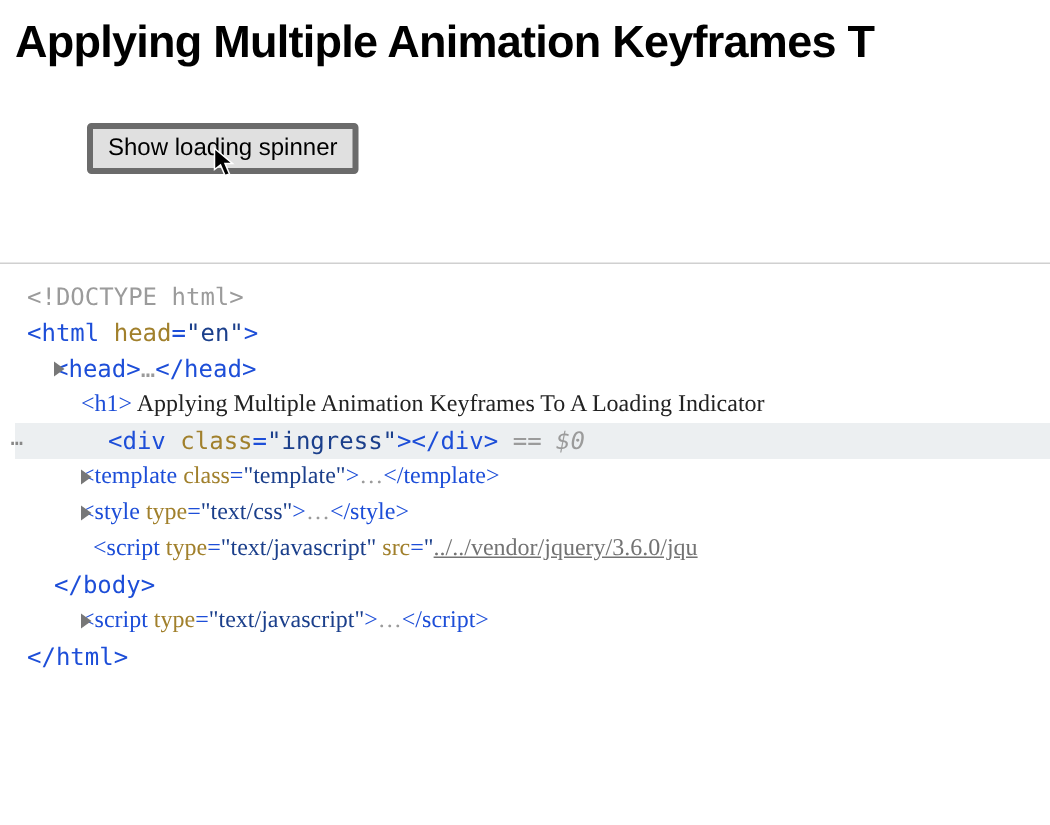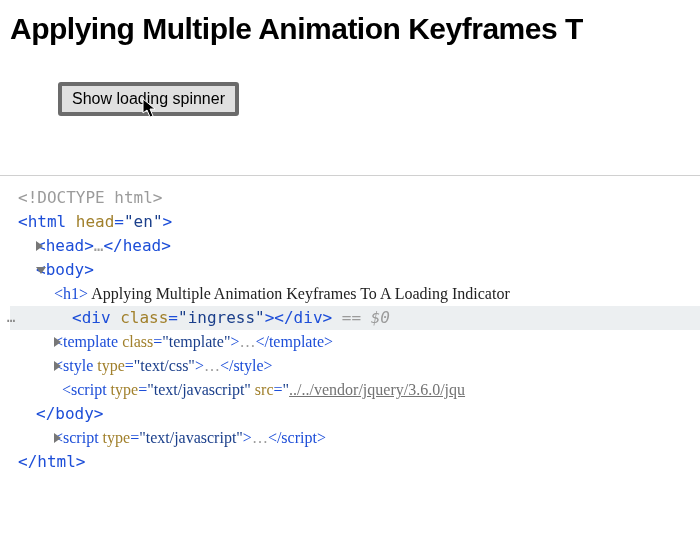--- a/index.html
+++ b/index.html
@@ -60,21 +60,20 @@
 
 <div class="devtools">
 
   <div class="dom-tree">
     <div class="line indent-0 gray">&lt;!DOCTYPE html&gt;</div>
 
     <div class="line indent-0"><span class="tag">&lt;<span>html</span></span> <span class="attr">head</span><span class="tag">=</span><span class="val">"en"</span><span class="tag">&gt;</span></div>
 
     <div class="line indent-1"><span class="tri tri-closed tri1"></span><span class="tag">&lt;<span>head</span>&gt;</span><span class="gray">…</span><span class="tag">&lt;/<span>head</span>&gt;</span></div>
 
-    <div class="line indent-1"><span class="tri tri-open tri1"></span><span class="tag">&lt;<span>body</span>&gt;</span></div>
 
     <div class="line indent-2"><span class="tag">&lt;<span>h1</span>&gt;</span><span class="txt"> Applying Multiple Animation Keyframes To A Loading Indicator</span></div>
 
 
     <div class="line indent-3 sel-row"><span class="sel-ellipsis">⋯</span><span class="tag">&lt;<span>div</span></span> <span class="attr">class</span><span class="tag">=</span><span class="val">"ingress"</span><span class="tag">&gt;&lt;/<span>div</span>&gt;</span><span class="eq0"> == $0</span></div>
 
     <div class="line indent-2"><span class="tri tri-closed tri2"></span><span class="tag">&lt;<span>template</span></span> <span class="attr">class</span><span class="tag">=</span><span class="val">"template"</span><span class="tag">&gt;</span><span class="gray">…</span><span class="tag">&lt;/<span>template</span>&gt;</span></div>
 
     <div class="line indent-2"><span class="tri tri-closed tri2"></span><span class="tag">&lt;<span>style</span></span> <span class="attr">type</span><span class="tag">=</span><span class="val">"text/css"</span><span class="tag">&gt;</span><span class="gray">…</span><span class="tag">&lt;/<span>style</span>&gt;</span></div>
 

